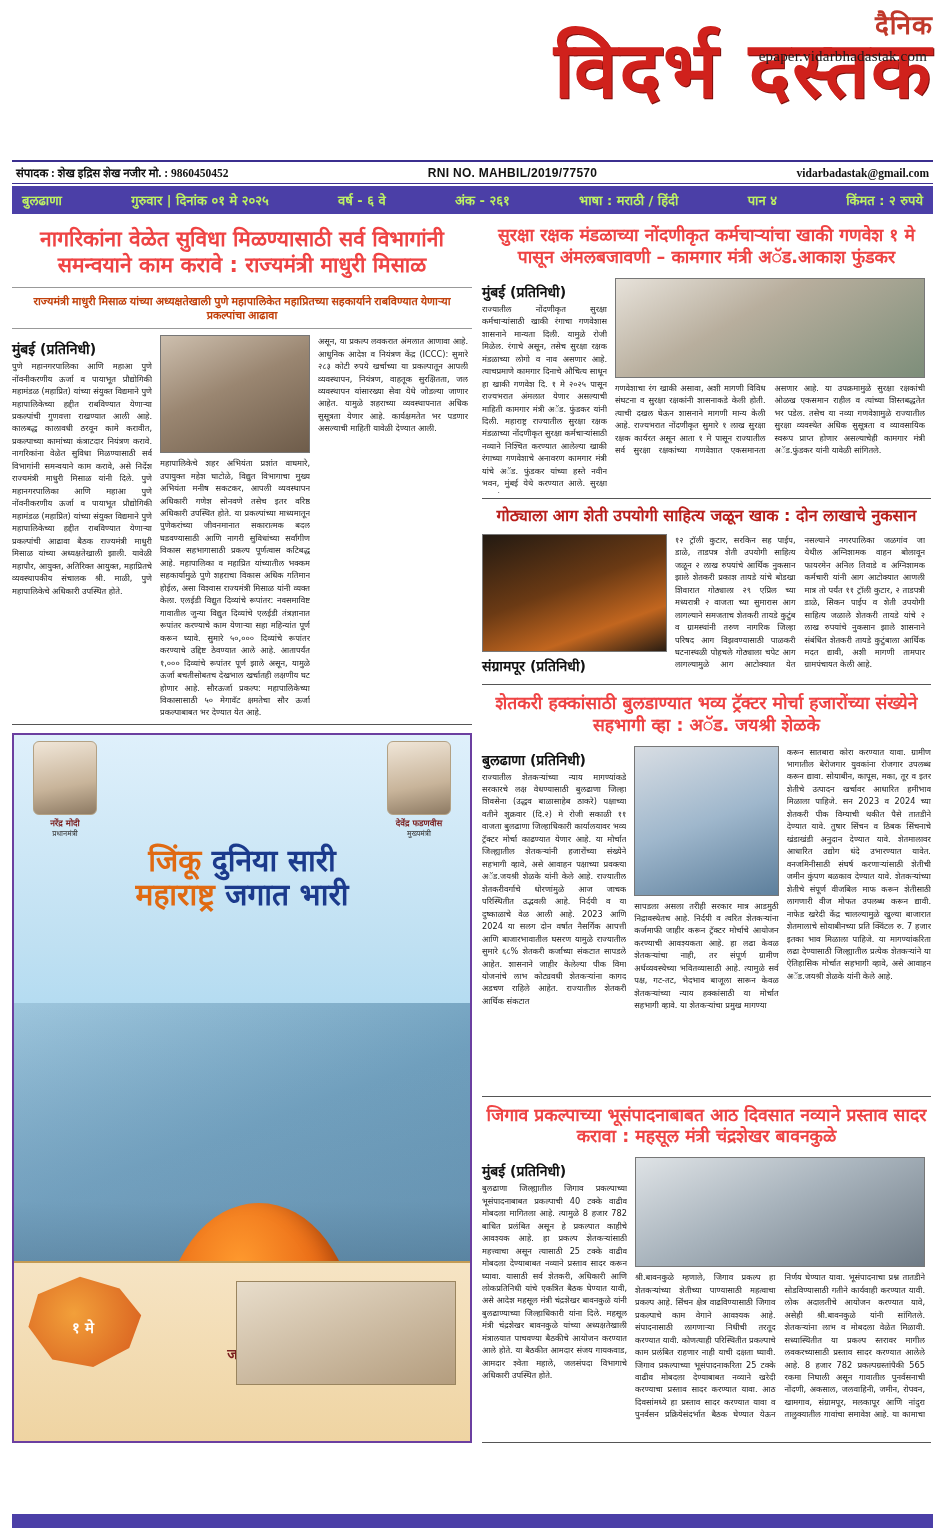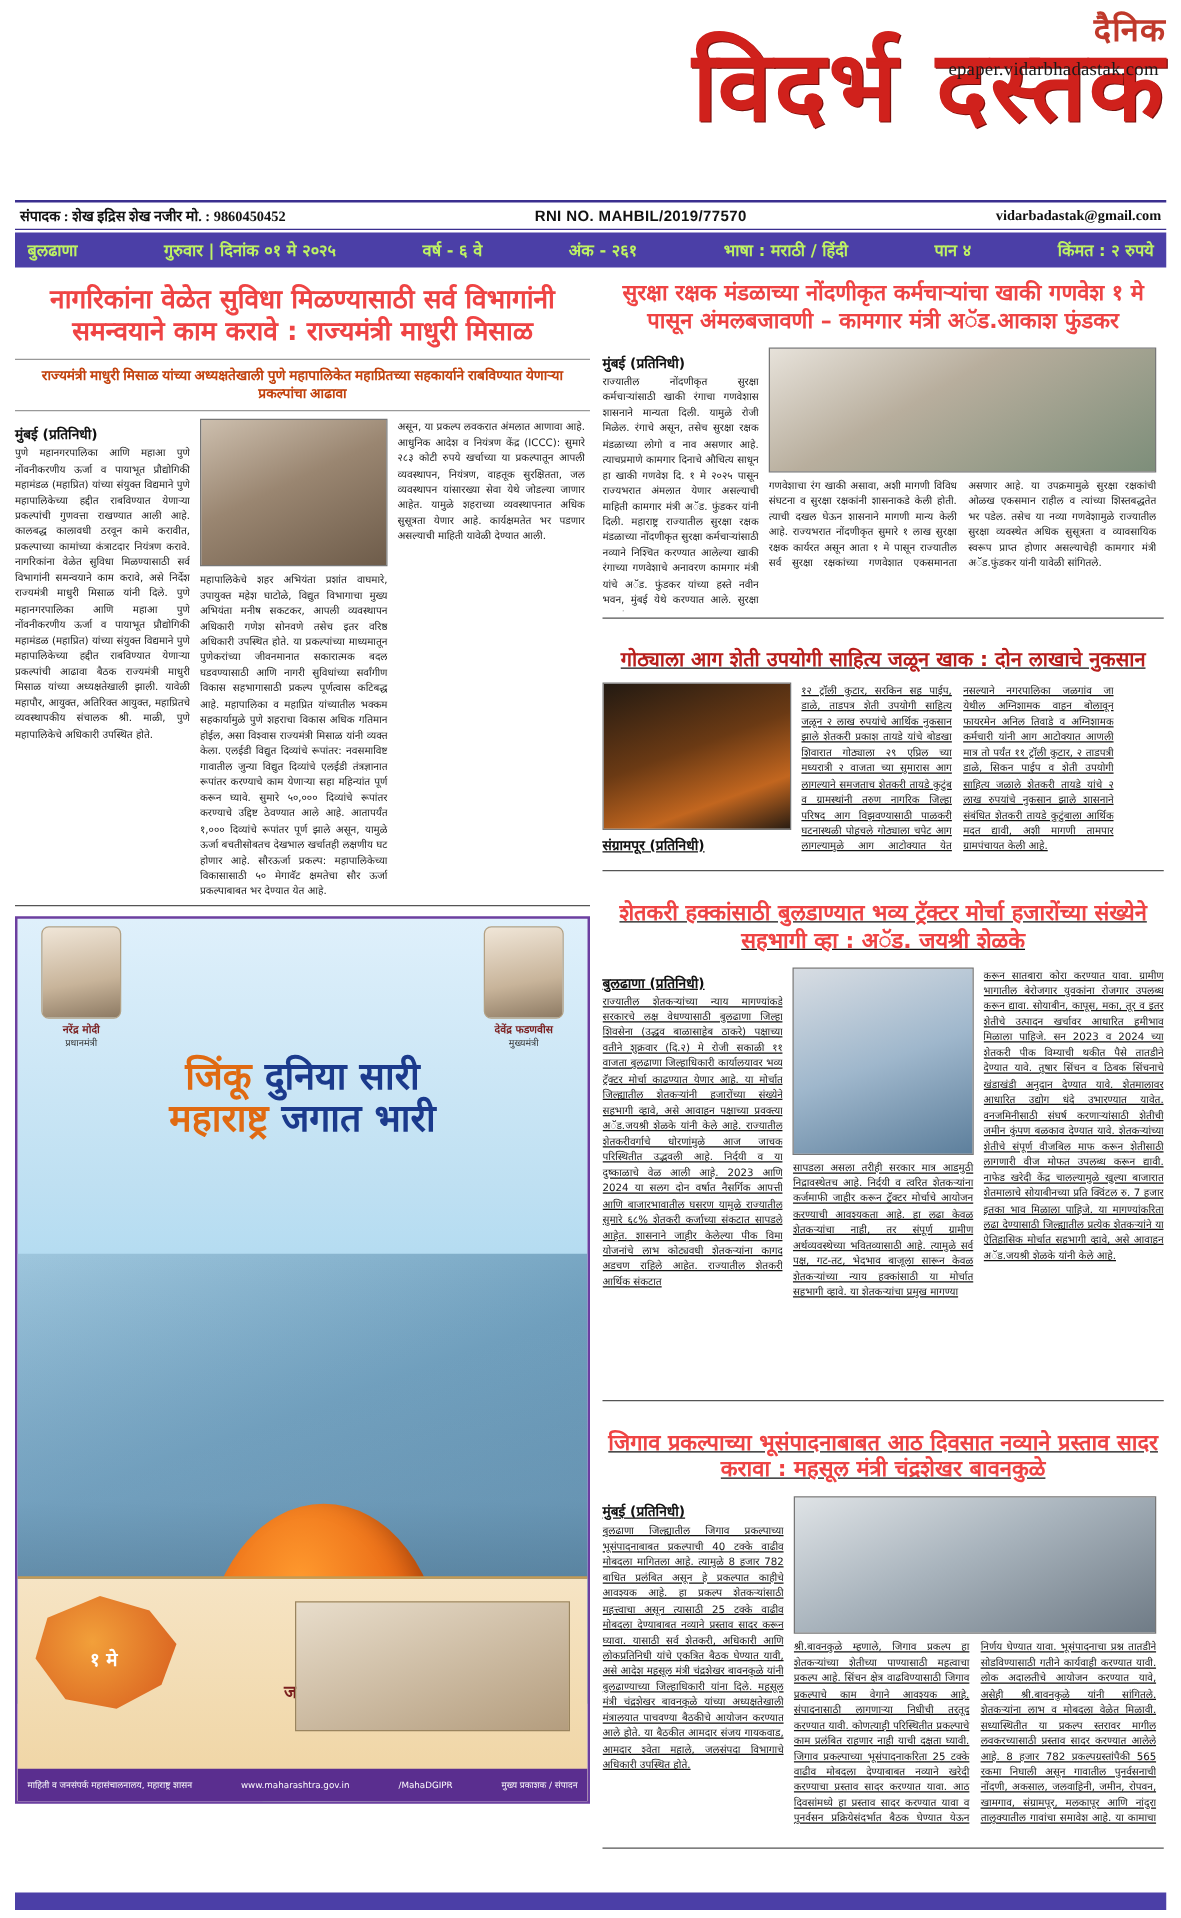--- a/index.html
+++ b/index.html
@@ -120,21 +120,21 @@
     padding: 6px 4px;
     border-top: 1px solid #999;
     border-bottom: 1px solid #999;
     margin-top: 4px;
   }
   .h-med { font-size: 17.5px; padding: 5px 2px; }
   .h-small { font-size: 16px; padding: 4px 2px; }
   .h-red { color: #b81f1c; }
 
   .dateline {
-    font-size: 11px;
+    font-size: 14px;
     font-weight: bold;
     font-family: "DejaVu Sans", sans-serif;
     margin: 4px 0 2px;
   }
 
   .body-text {
     font-family: "DejaVu Sans", sans-serif;
     font-size: 8.2px;
     line-height: 1.52;
     text-align: justify;
@@ -227,21 +227,21 @@
     font-family: "DejaVu Sans", sans-serif; font-weight:bold; color:#7a1f1f; font-size: 14px; line-height:1.35;
   }
   .ad-trio { position:absolute; right: 14px; bottom: 56px; width: 220px; height: 104px;
     background: linear-gradient(160deg,#e8ddcb,#b49d7e);
     border: 1px solid #9a855f; }
   .ad-footer {
     position:absolute; left:0; right:0; bottom:0; height: 26px;
     background:#5a2e8f; color:#fff; font-size:7px; display:flex; align-items:center;
     justify-content: space-between; padding: 0 8px; font-family:"DejaVu Sans",sans-serif;
   }
-  .block { margin-top: 19px; text-decoration: underline; }
+  .block { margin-top: 3px; }
   .row { display: flex; gap: 8px; }
 
   .bottom-strip {
     position:absolute; left:12px; right:12px; bottom: 6px; height: 14px;
     background:#4b3fa7;
   }
 </style>
 </head>
 <body>
 
@@ -333,26 +333,20 @@
             <div class="mb-t">१ मे</div>
           </div>
           <div class="ad-wish">
             <div>महाराष्ट्र दिन आणि</div>
             <div>जागतिक कामगार दिनाच्या</div>
             <div>हार्दिक शुभेच्छा</div>
           </div>
           <div class="ad-trio"></div>
         </div>
 
-        <div class="ad-footer">
-          <span>माहिती व जनसंपर्क महासंचालनालय, महाराष्ट्र शासन</span>
-          <span>www.maharashtra.gov.in</span>
-          <span>/MahaDGIPR</span>
-          <span>मुख्य प्रकाशक / संपादन</span>
-        </div>
       </div>
     </div>
 
     <div class="col-right">
 
       <div class="hl-box">
         <div class="headline h-med">सुरक्षा रक्षक मंडळाच्या नोंदणीकृत कर्मचाऱ्यांचा खाकी गणवेश १ मे पासून अंमलबजावणी – कामगार मंत्री अॅड.आकाश फुंडकर</div>
         <div class="row" style="margin-top:4px;">
           <div style="width:125px;">
             <div class="dateline">मुंबई (प्रतिनिधी)</div>
@@ -363,21 +357,21 @@
           <div style="width:310px;">
             <div class="photo handover" style="height:100px;margin-bottom:4px;"></div>
             <div class="body-text cols2" style="height:95px;">गणवेशाचा रंग खाकी असावा, अशी मागणी विविध संघटना व सुरक्षा रक्षकांनी शासनाकडे केली होती. त्याची दखल घेऊन शासनाने मागणी मान्य केली आहे. राज्यभरात नोंदणीकृत सुमारे १ लाख सुरक्षा रक्षक कार्यरत असून आता १ मे पासून राज्यातील सर्व सुरक्षा रक्षकांच्या गणवेशात एकसमानता असणार आहे. या उपक्रमामुळे सुरक्षा रक्षकांची ओळख एकसमान राहील व त्यांच्या शिस्तबद्धतेत भर पडेल. तसेच या नव्या गणवेशामुळे राज्यातील सुरक्षा व्यवस्थेत अधिक सुसूत्रता व व्यावसायिक स्वरूप प्राप्त होणार असल्याचेही कामगार मंत्री अॅड.फुंडकर यांनी यावेळी सांगितले.</div>
           </div>
         </div>
       </div>
 
       <div class="hl-box block">
         <div class="headline h-small h-red">गोठ्याला आग शेती उपयोगी साहित्य जळून खाक : दोन लाखाचे नुकसान</div>
         <div class="row" style="margin-top:4px;">
-          <div style="width:151px;">
+          <div style="width:185px;">
             <div class="photo fire" style="height:118px;"></div>
             <div class="dateline">संग्रामपूर (प्रतिनिधी)</div>
           </div>
           <div style="width:250px;">
             <div class="body-text cols2" style="height:145px;">१२ ट्रॉली कुटार, सरकिन सह पाईप, डाळे, ताडपत्र शेती उपयोगी साहित्य जळून २ लाख रुपयांचे आर्थिक नुकसान झाले शेतकरी प्रकाश तायडे यांचे बोडखा शिवारात गोठ्याला २९ एप्रिल च्या मध्यरात्री २ वाजता च्या सुमारास आग लागल्याने समजताच शेतकरी तायडे कुटुंब व ग्रामस्थांनी तरुण नागरिक जिल्हा परिषद आग विझवण्यासाठी पाळकरी घटनास्थळी पोहचले गोठ्याला चपेट आग लागल्यामुळे आग आटोक्यात येत नसल्याने नगरपालिका जळगांव जा येथील अग्निशामक वाहन बोलावून फायरमेन अनिल तिवाडे व अग्निशामक कर्मचारी यांनी आग आटोक्यात आणली मात्र तो पर्यंत ११ ट्रॉली कुटार, २ ताडपत्री डाळे, सिकन पाईप व शेती उपयोगी साहित्य जळाले शेतकरी तायडे यांचे २ लाख रुपयांचे नुकसान झाले शासनाने संबंधित शेतकरी तायडे कुटुंबाला आर्थिक मदत द्यावी, अशी मागणी तामपार ग्रामपंचायत केली आहे.</div>
           </div>
         </div>
       </div>
 
       <div class="hl-box block">

